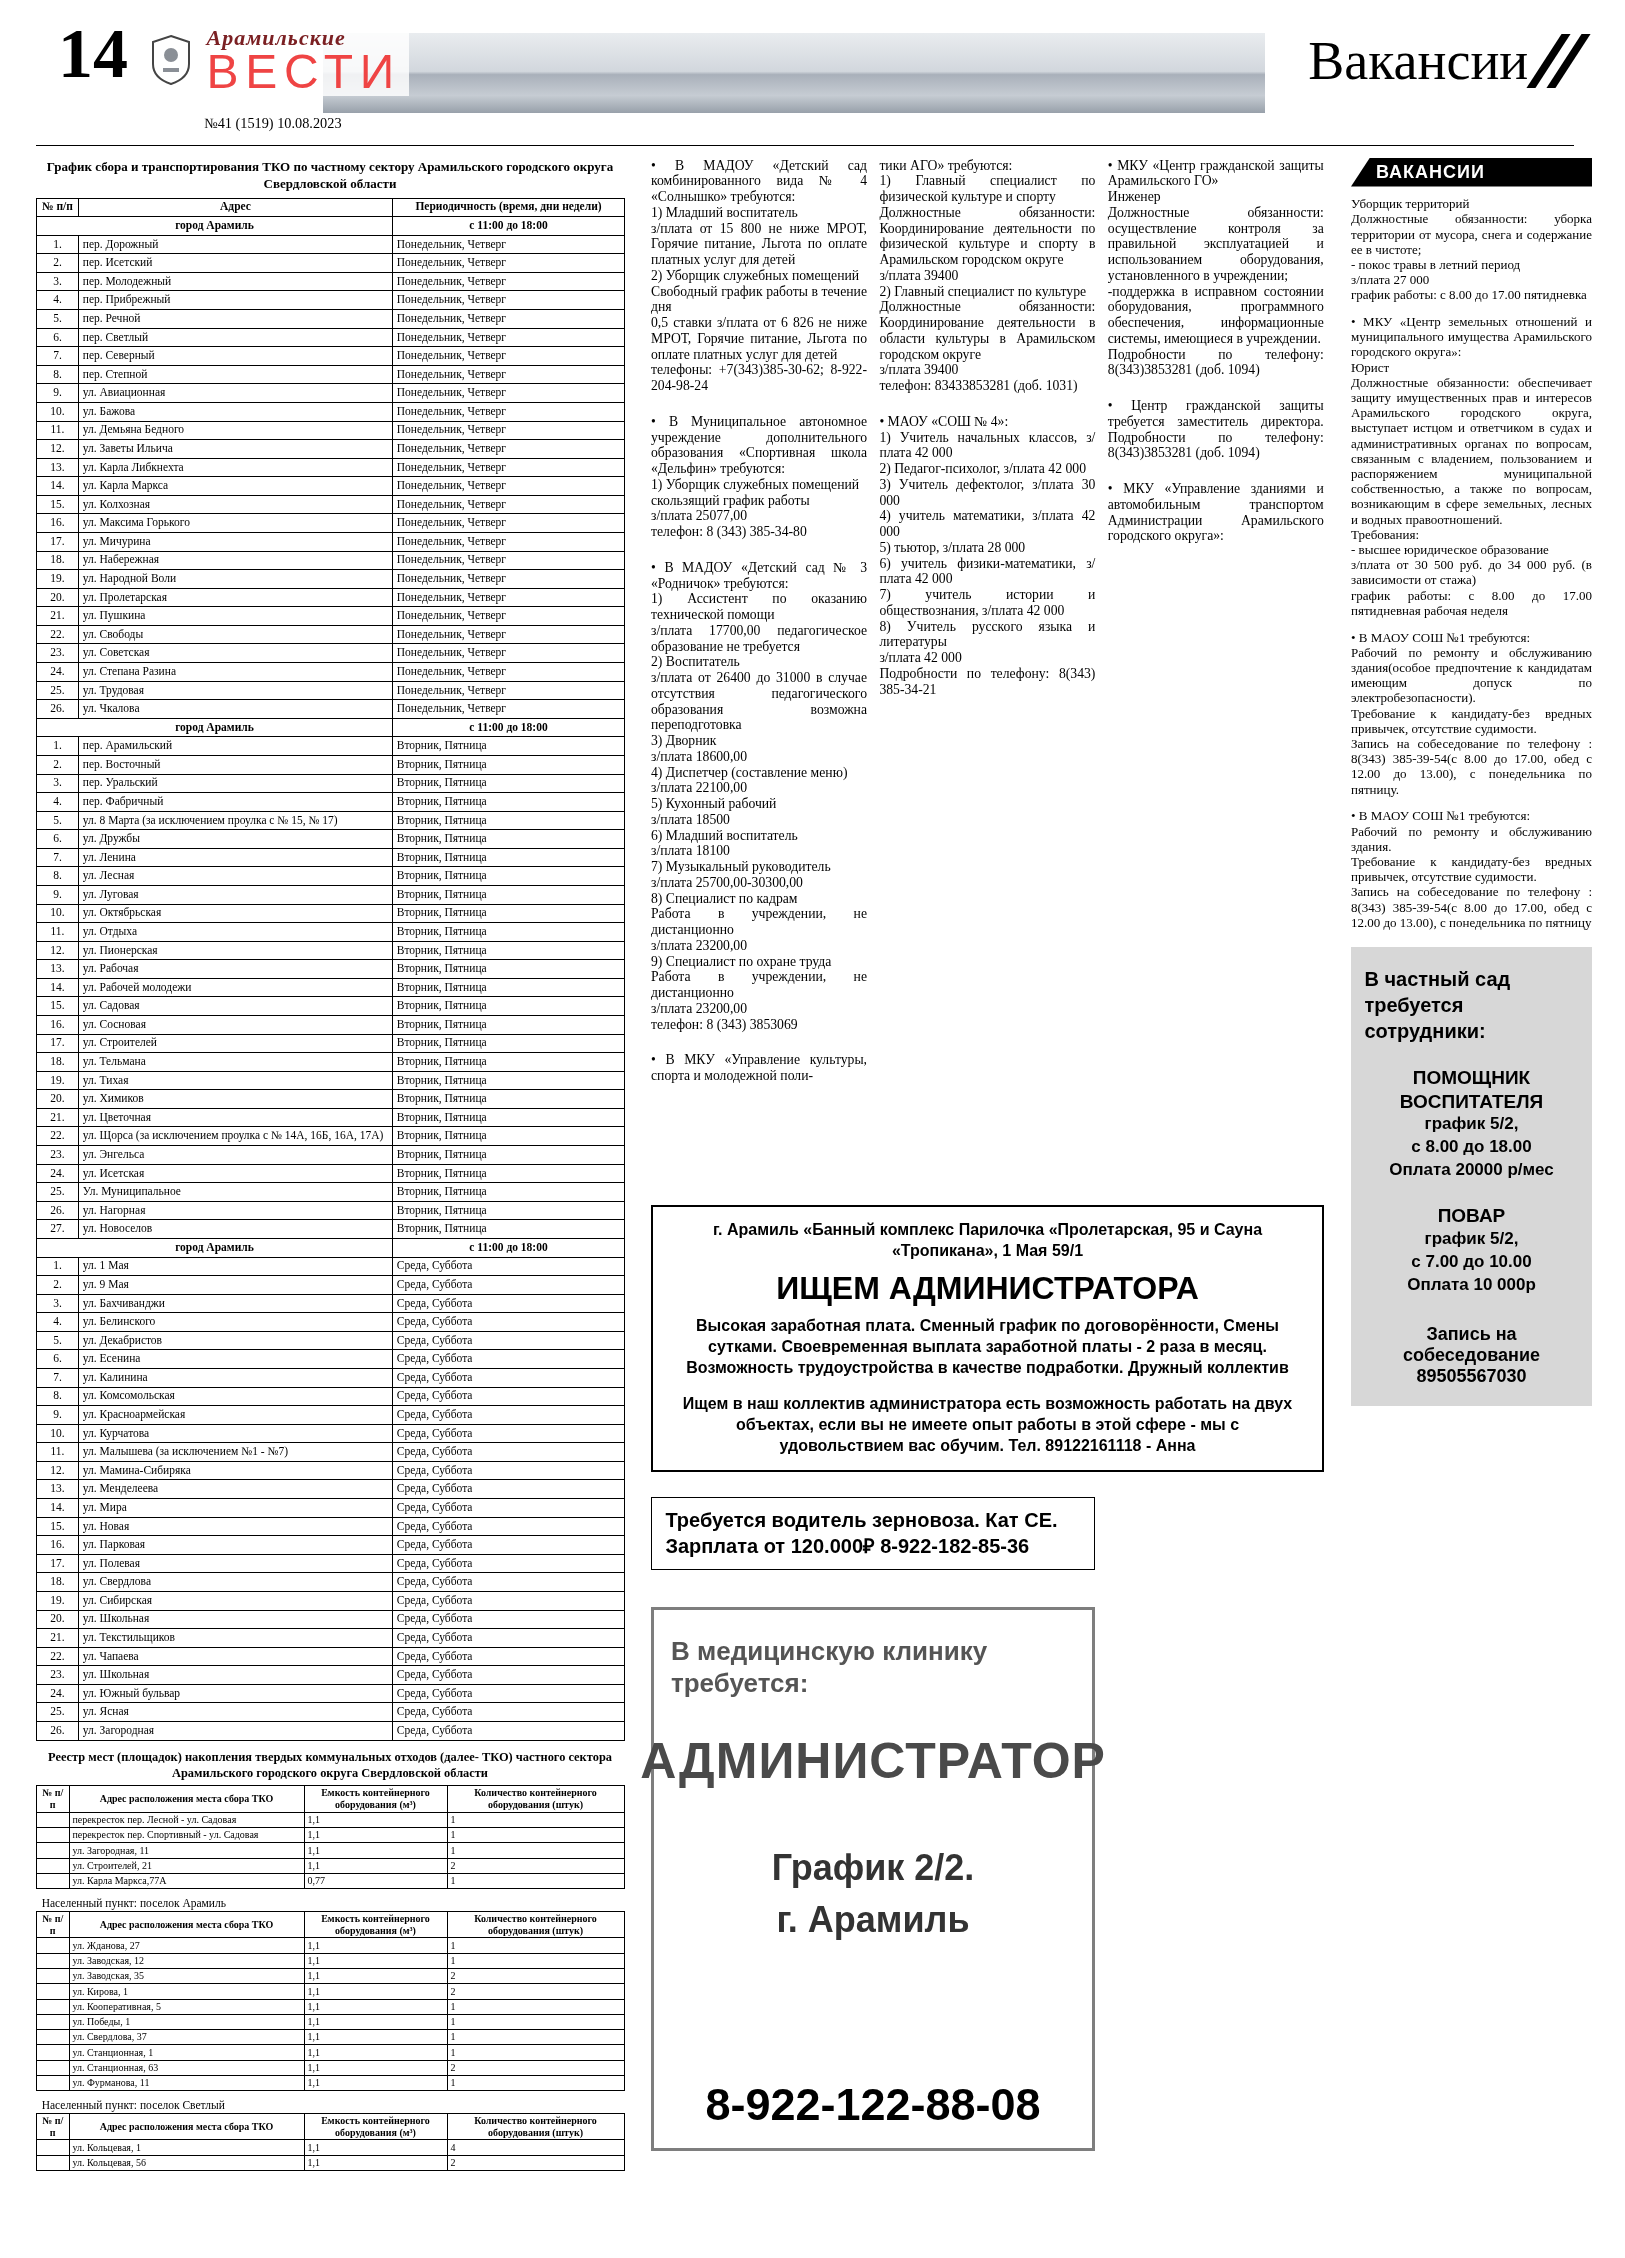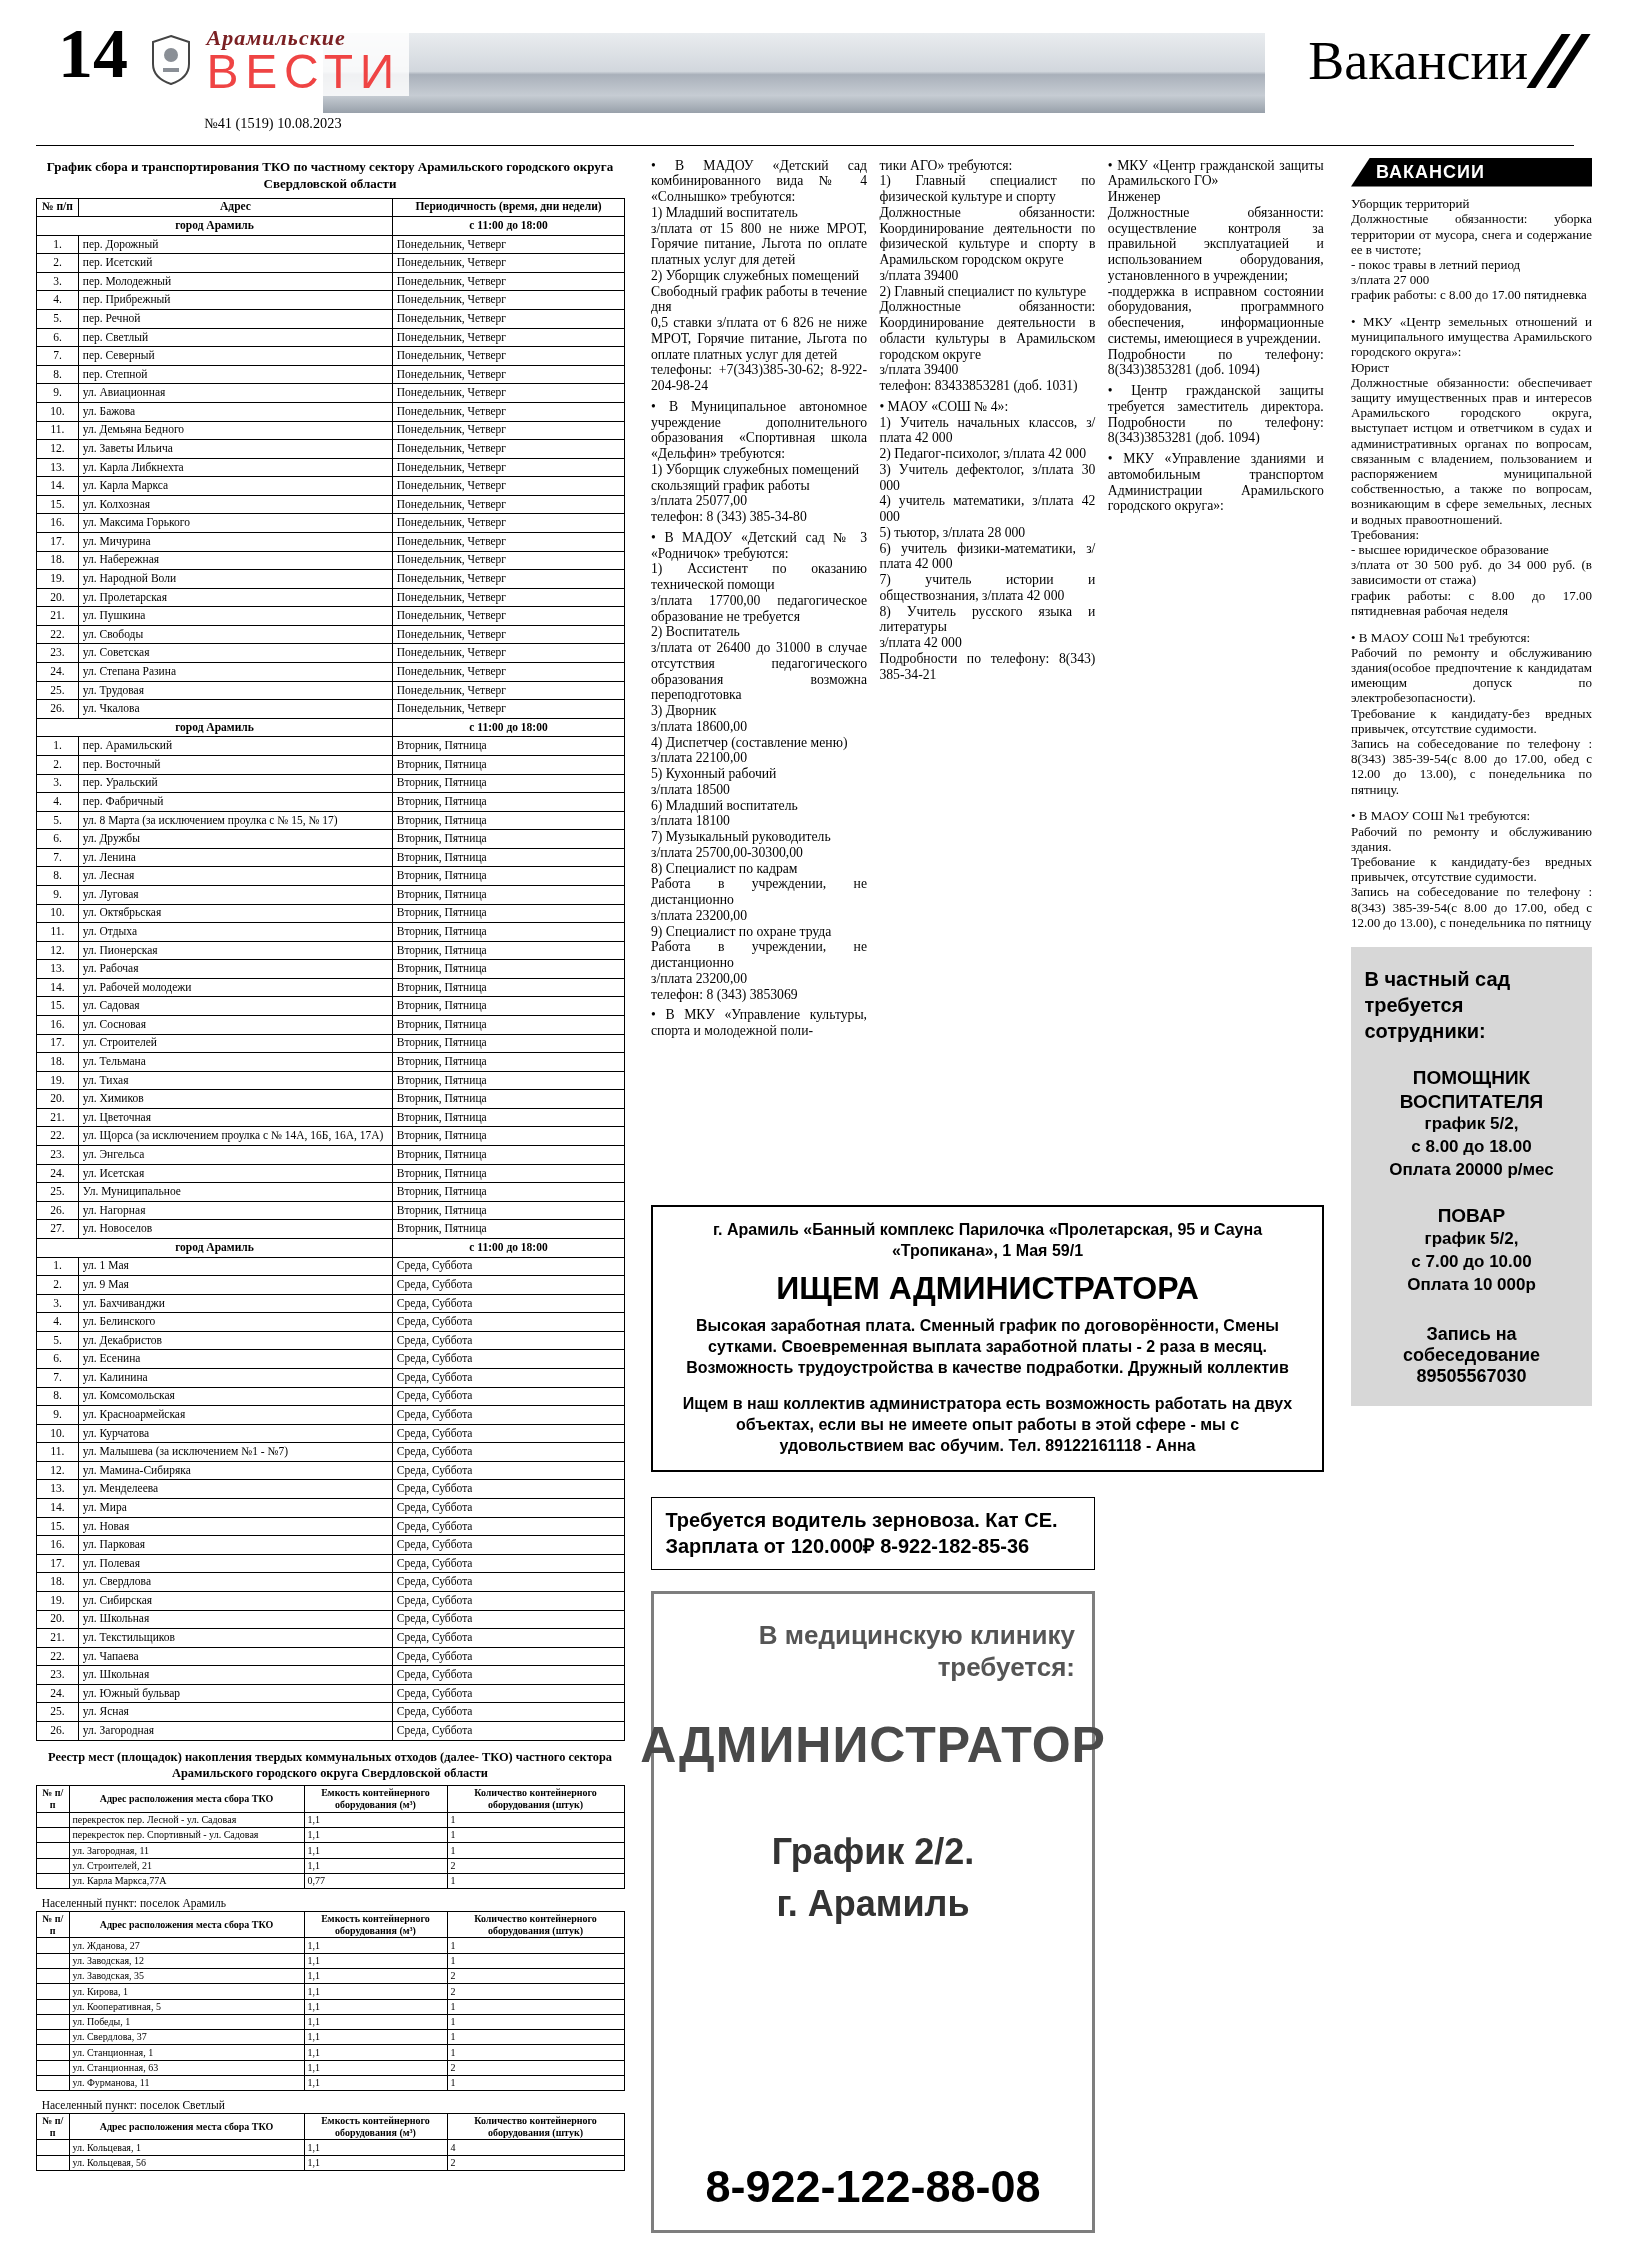--- a/index.html
+++ b/index.html
@@ -39,35 +39,35 @@
   table.reg{border-collapse:collapse;width:100%;table-layout:fixed;font-size:10px;margin-top:1.9px}
   .reg td,.reg th{border:1px solid #000;padding:1.4px 2.9px;line-height:1.15;vertical-align:middle;overflow:hidden}
   .reg th{font-weight:bold;text-align:center}
   .reg .val{text-align:left}
 
   
   .middle{width:673px;flex:none;display:flex;flex-direction:column}
   .textrow{display:flex;gap:12.4px;height:1040px;overflow:hidden}
   .tcol{width:216px;flex:none;font-size:13.7px;line-height:1.15;text-align:justify}
   .tcol p{margin:0}
-  .tcol p.bsec{margin-top:5px}
+  .tcol p.bsec{margin-top:20px}
 
   .ad-banya{border:2.9px double #000;margin-top:7.6px;padding:13.4px 25px;text-align:center;
             font-family:"Liberation Sans",sans-serif;font-weight:bold}
   .banya-line1{font-size:16px;line-height:1.3}
   .banya-title{font-size:32px;margin:7.6px 0 9.6px}
   .banya-b1{font-size:16px;line-height:1.3}
   .banya-b2{font-size:16px;line-height:1.3;margin-top:15.3px}
 
   .ad-row{display:flex;margin-top:25px}
   .ad-left{width:444px;flex:none;display:flex;flex-direction:column}
   .ad-driver{border:1.9px solid #000;padding:9.6px 13.4px;font-family:"Liberation Sans",sans-serif;
              font-weight:bold;font-size:20px;line-height:1.3}
-  .ad-clinic{margin-top:21px;border:3.8px solid #7e7e7e;height:642px;box-sizing:border-box;
-             padding:25px 17px 17px;display:flex;flex-direction:column;align-items:center;text-align:right;
+  .ad-clinic{margin-top:37px;border:3.8px solid #7e7e7e;height:544px;box-sizing:border-box;
+             padding:25px 17px 17px;display:flex;flex-direction:column;align-items:center;text-align:left;
              font-family:"Liberation Sans",sans-serif;font-weight:bold;color:#3a3a3a}
   .clinic-head{font-size:26px;line-height:1.25;color:#555}
   .clinic-title{font-size:50px;margin-top:32.5px;color:#4a4a4a;letter-spacing:1px}
   .clinic-l2{font-size:36px;margin-top:57px;color:#333}
   .clinic-l3{font-size:36px;margin-top:9.6px;color:#333}
   .clinic-phone{font-size:45px;margin-top:auto;color:#000}
 
   
   .vacol{width:241px;flex:none}
   .banner{height:29px;background:#000;color:#fff;font-family:"Liberation Sans",sans-serif;font-weight:bold;

